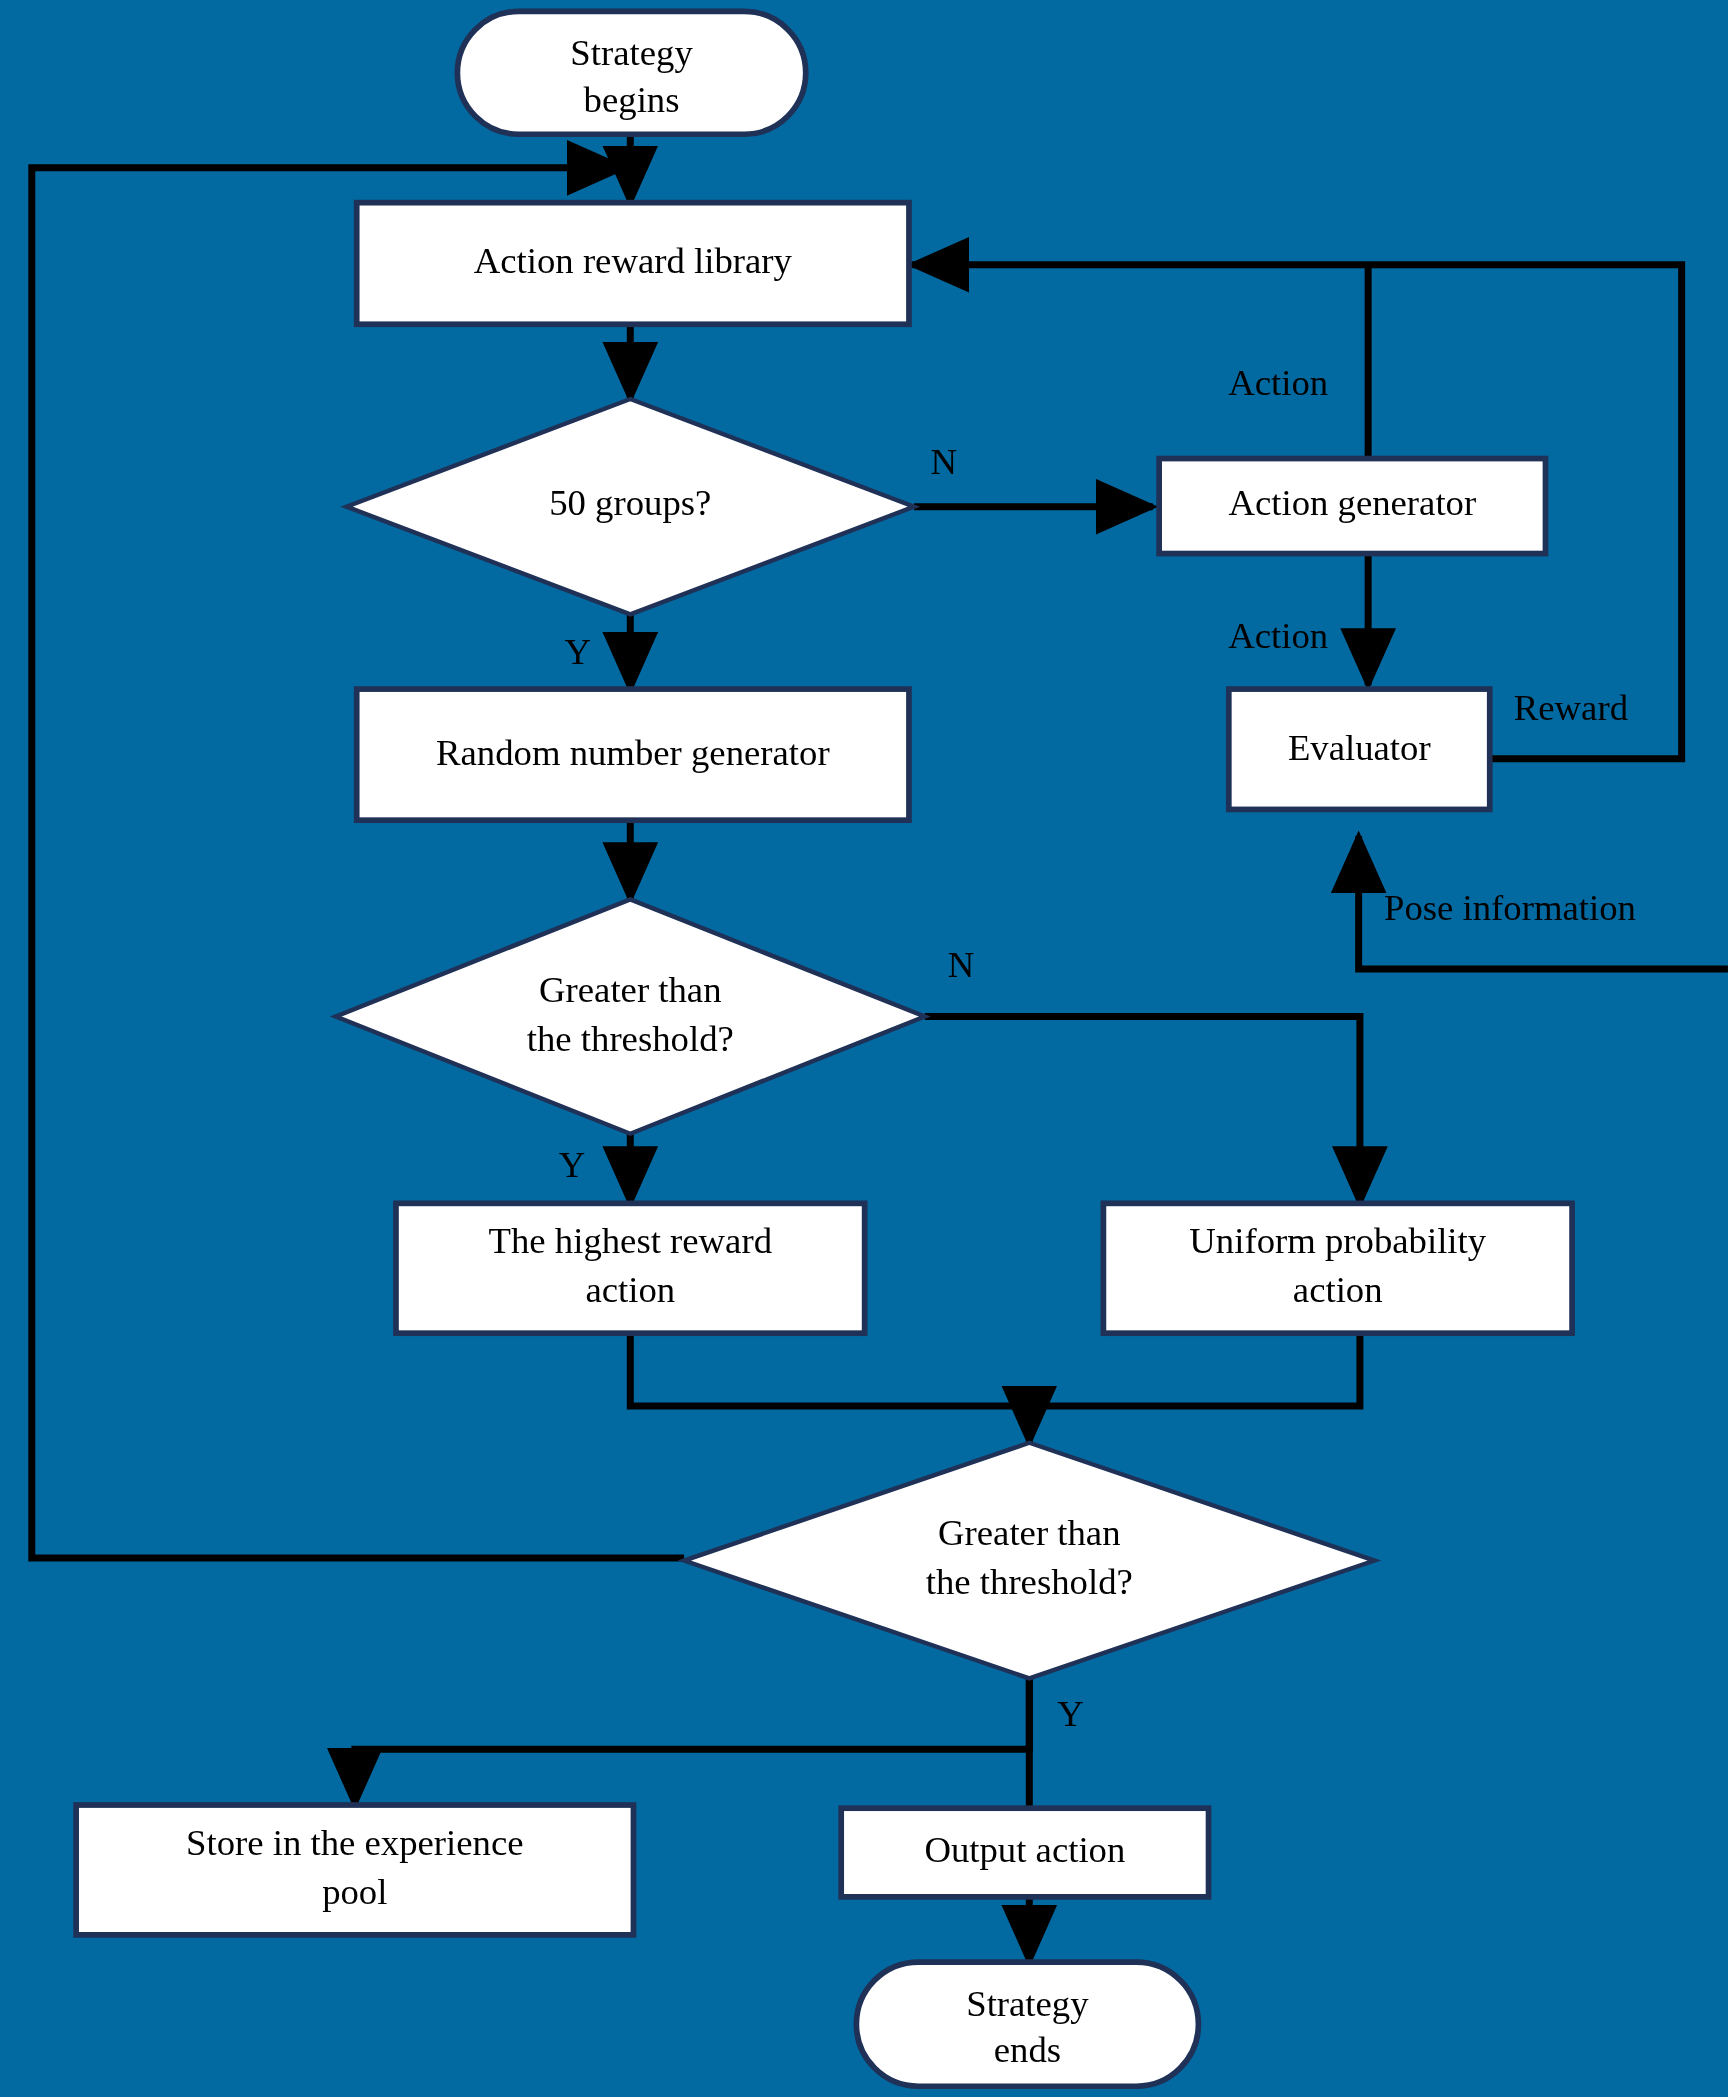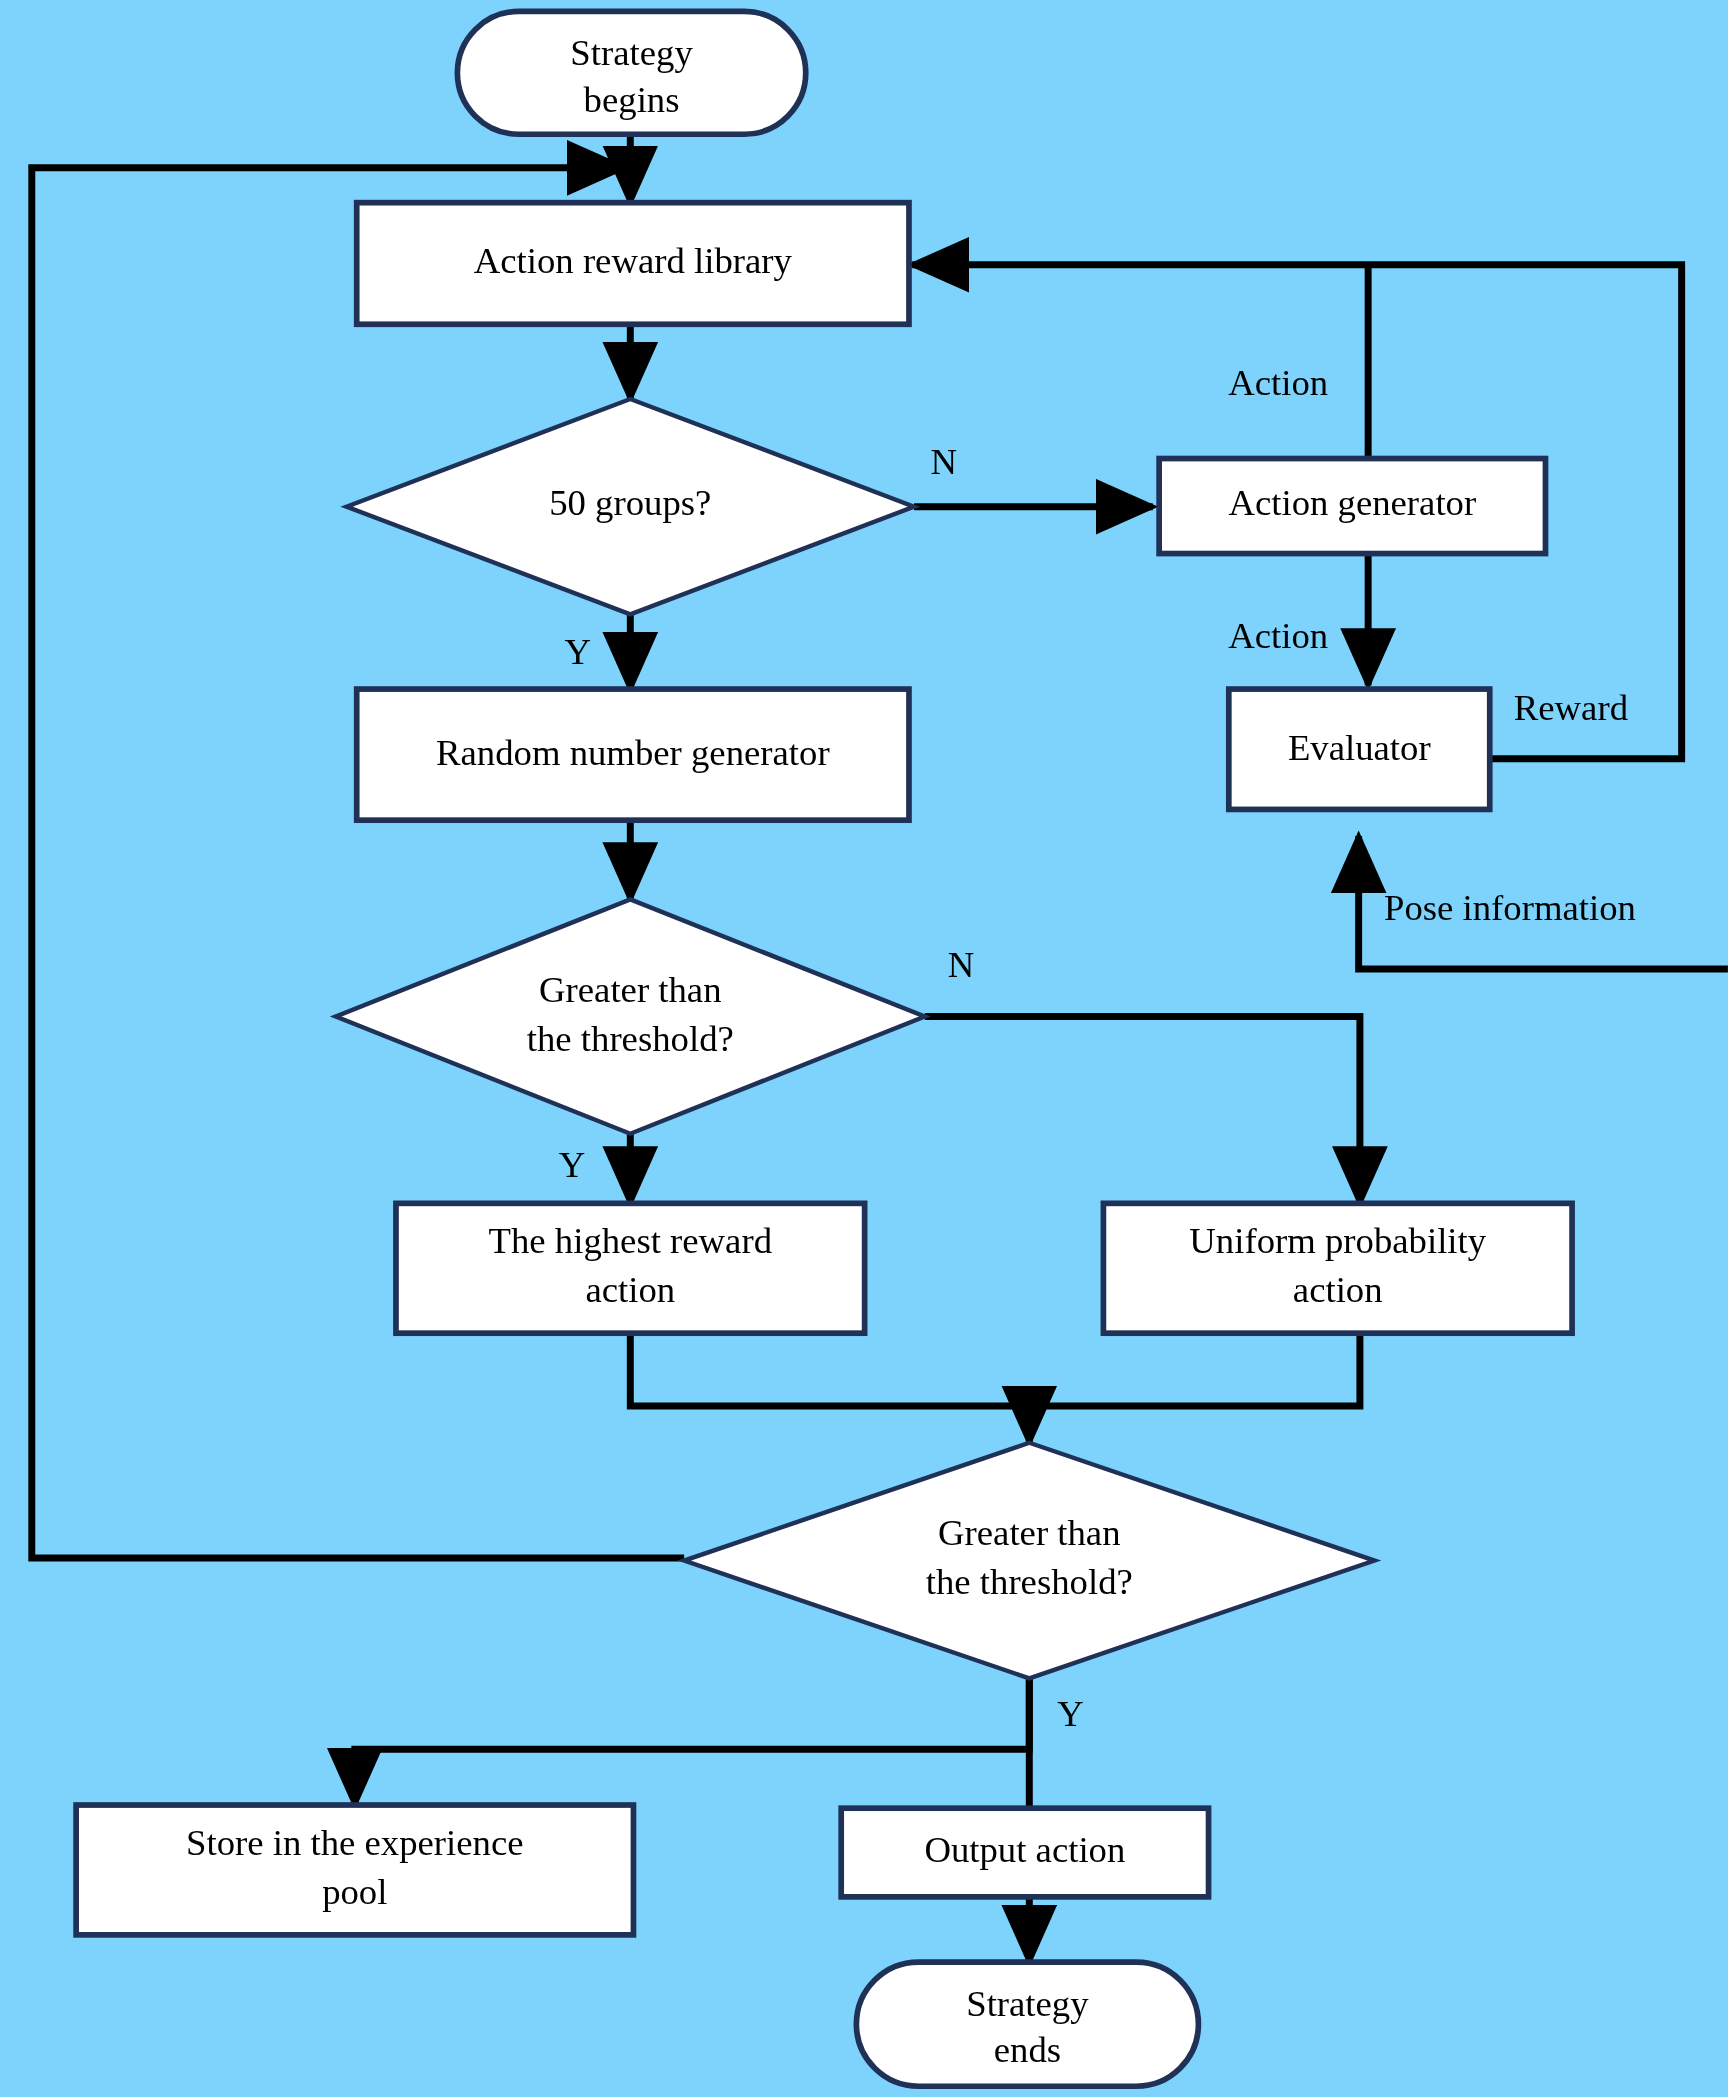--- a/index.html
+++ b/index.html
@@ -7,21 +7,21 @@
     padding: 0;
     background: #ffffff;
   }
   body {
     font-family: "Liberation Serif", "DejaVu Serif", serif;
   }
   #flowchart-root {
     position: relative;
     width: 1728px;
     height: 2097px;
-    background: #7dd3fc;
+    background: #0369a1;
     overflow: hidden;
   }
   svg#flow-svg {
     position: absolute;
     top: 0; left: 0;
     width: 1728px;
     height: 2097px;
     display: block;
   }
   .node-shape {

